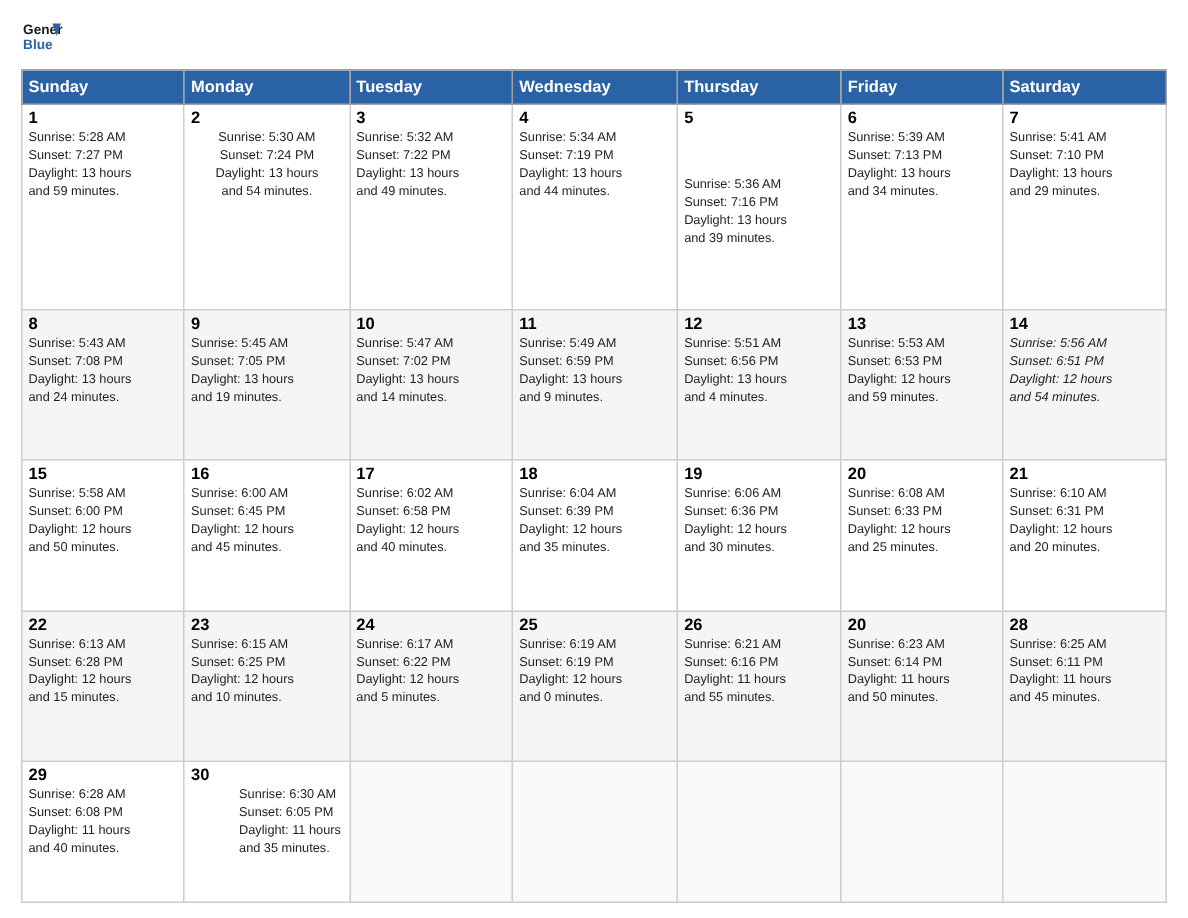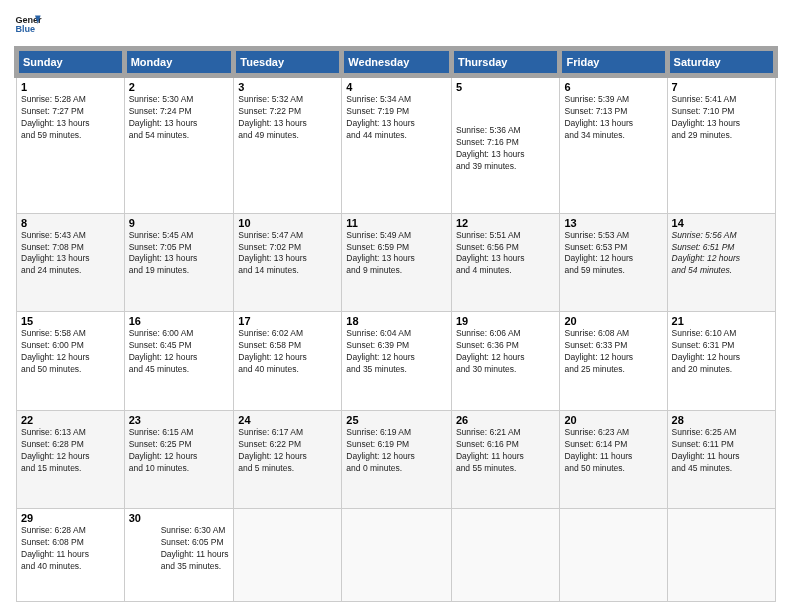--- a/index.html
+++ b/index.html
@@ -50,21 +50,21 @@
       width: 100%;
       font-size: 9.5px;
     }
     .calendar th {
       background: #2962a5;
       color: #fff;
       padding: 5px 4px;
       text-align: left;
       font-size: 11px;
       font-weight: bold;
-      border: 5px solid #a3a3a3;
+      border: 1px solid #a3a3a3;
     }
     .calendar td {
       border: 1px solid #ccc;
       vertical-align: top;
       padding: 3px 4px;
       width: 113px;
       background: #fff;
     }
     .calendar tr:nth-child(even) td {
       background: #f5f5f5;
@@ -124,21 +124,21 @@
     <tr class="week-row">
           <td>
             <span class="day-num">1</span>
             <div class="day-info" style="white-space: pre-line;">Sunrise: 5:28 AM
 Sunset: 7:27 PM
 Daylight: 13 hours
 and 59 minutes.</div>
           </td>
           <td>
             <span class="day-num">2</span>
-            <div class="day-info" style="white-space: pre-line;">Sunrise: 5:30 AM
+            <div class="day-info" style="white-space: pre-line; text-align: center;">Sunrise: 5:30 AM
 Sunset: 7:24 PM
 Daylight: 13 hours
 and 54 minutes.</div>
           </td>
           <td>
             <span class="day-num">3</span>
             <div class="day-info" style="white-space: pre-line;">Sunrise: 5:32 AM
 Sunset: 7:22 PM
 Daylight: 13 hours
 and 49 minutes.</div>

